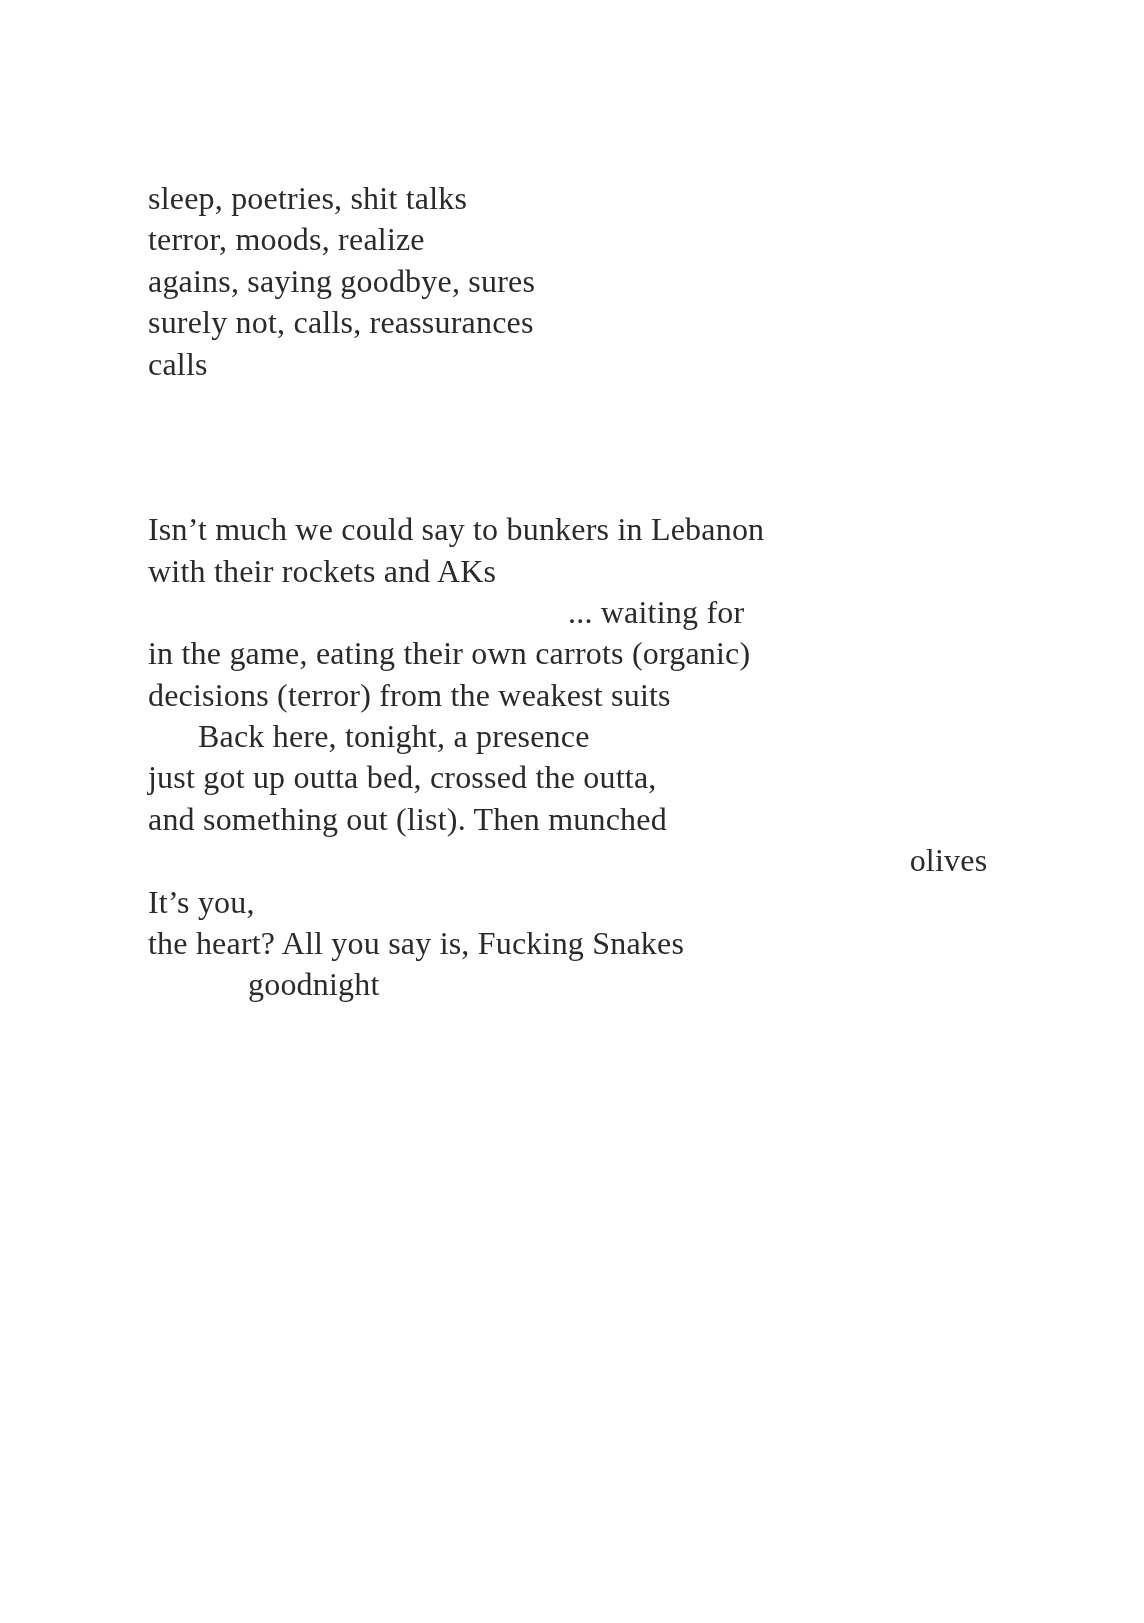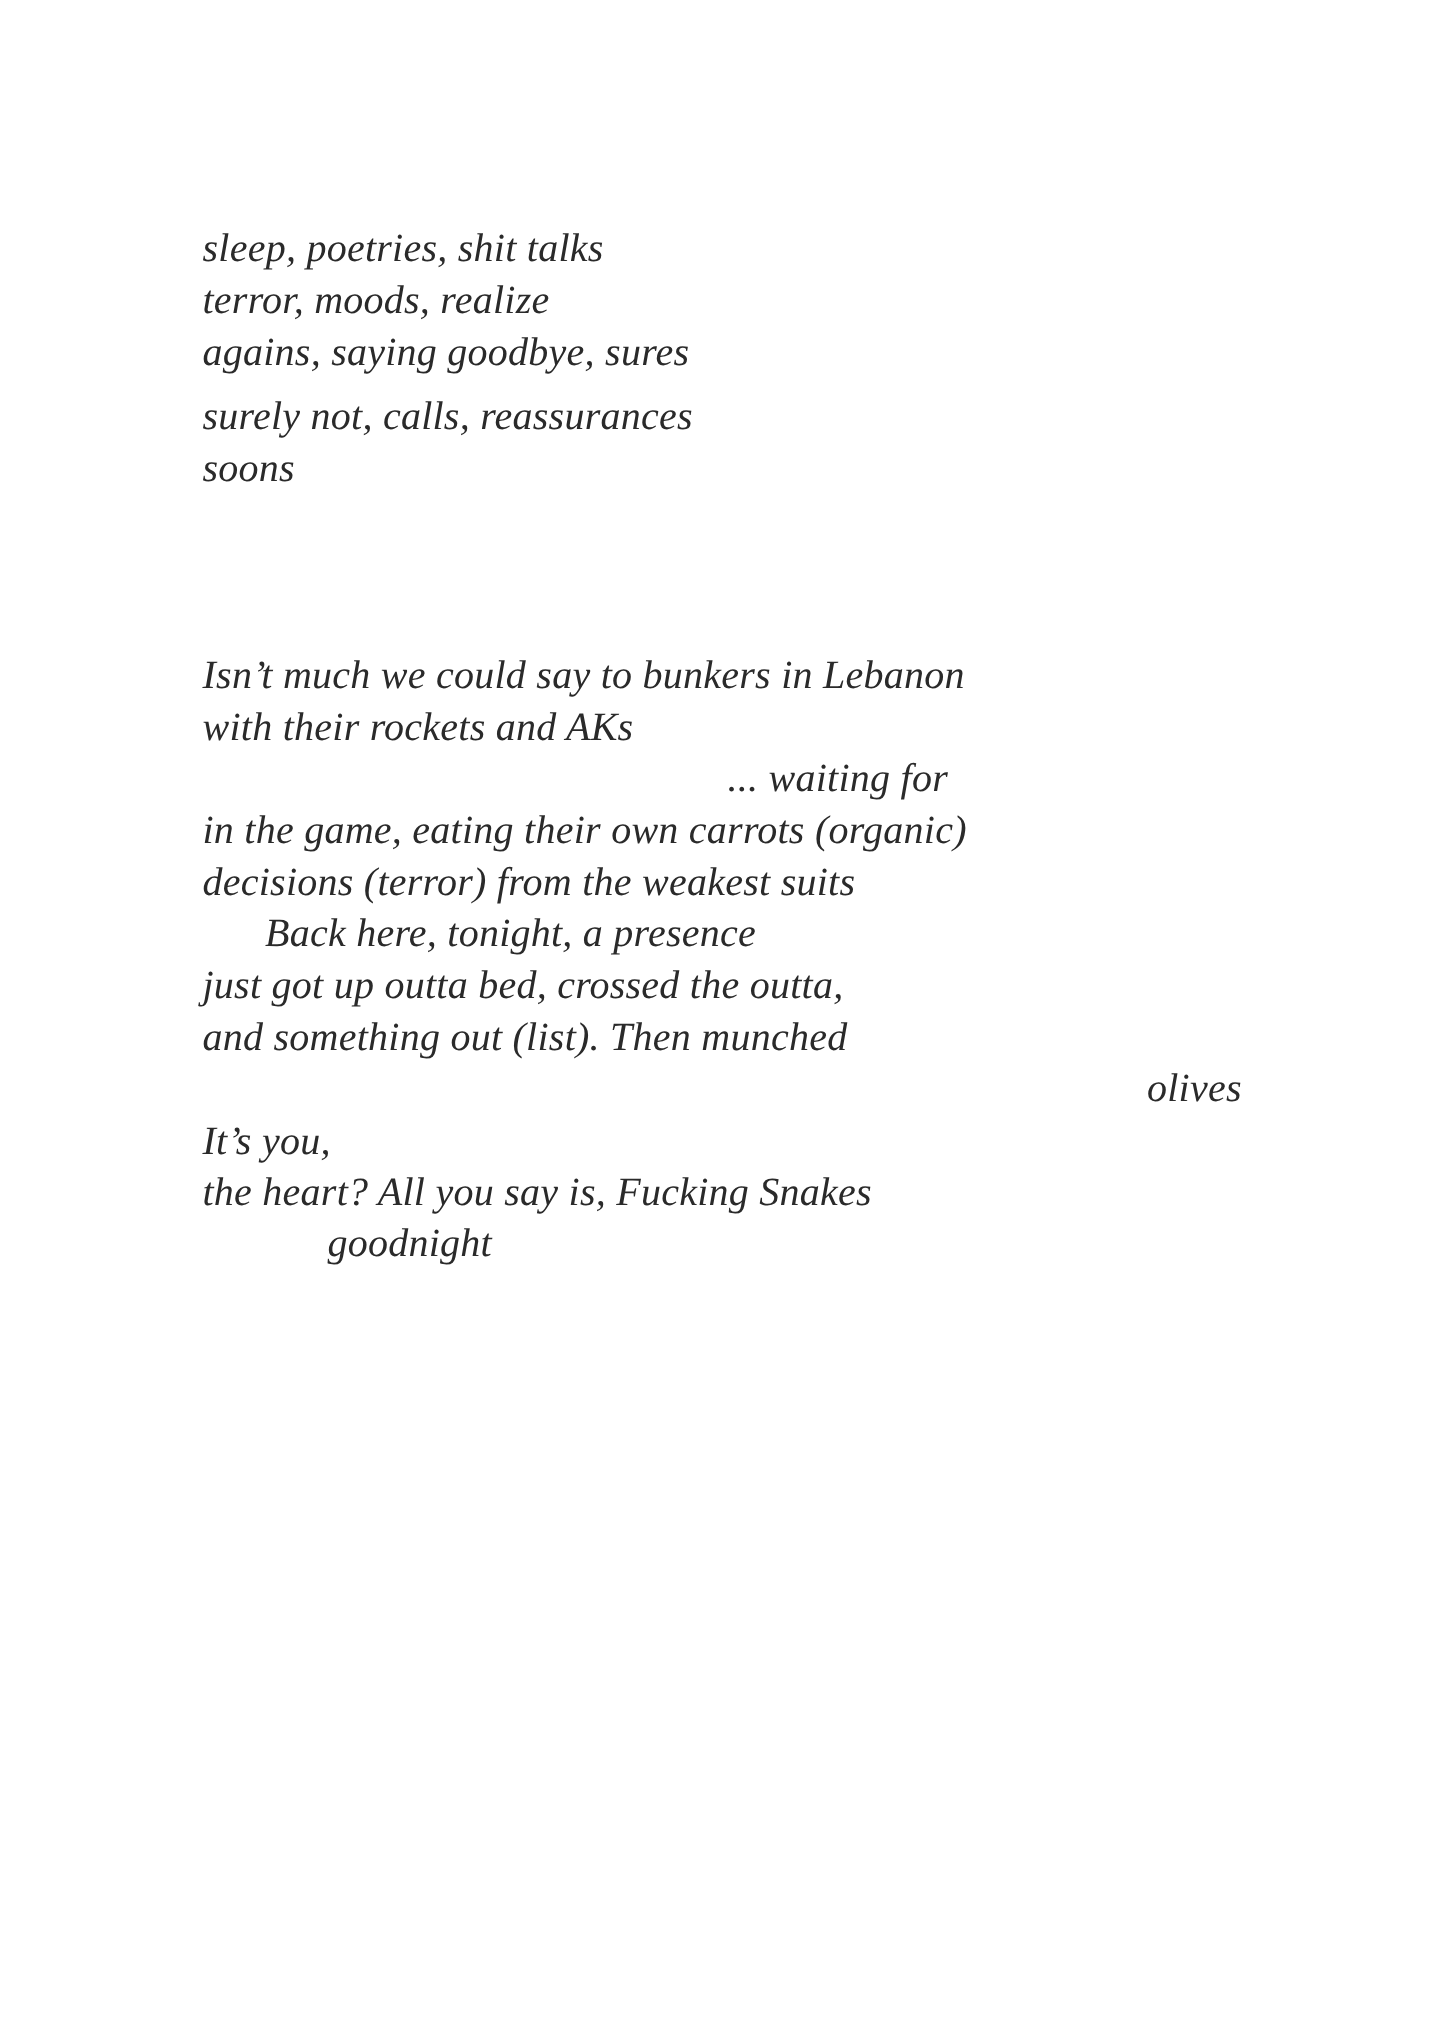--- a/index.html
+++ b/index.html
@@ -11,24 +11,23 @@
     position: relative;
     width: 1144px;
     height: 1623px;
     background: #ffffff;
     overflow: hidden;
     font-family: "Liberation Serif", serif;
   }
   .poem {
     position: absolute;
     top: 178px;
-    left: 162px;
+    left: 148px;
     right: 0;
     color: #2a2a2a;
-    font-style: italic;
   }
   .line {
     font-size: 32px;
     line-height: 41.4px;
     height: 41.4px;
     white-space: nowrap;
     color: #2a2a2a;
     letter-spacing: 0.2px;
   }
   .spacer-2 { height: 82.8px; }
@@ -37,22 +36,22 @@
 </head>
 <body>
 
 <div class="page">
   <div class="poem">
 
     <div class="stanza">
         <div class="line" style="padding-left: 0px;">sleep, poetries, shit talks</div>
         <div class="line" style="padding-left: 0px;">terror, moods, realize</div>
         <div class="line" style="padding-left: 0px;">agains, saying goodbye, sures</div>
-        <div class="line" style="padding-left: 0px; margin-top: 10px;">surely not, calls, reassurances</div>
-        <div class="line" style="padding-left: 0px;">soons</div>
+        <div class="line" style="padding-left: 0px;">surely not, calls, reassurances</div>
+        <div class="line" style="padding-left: 0px;">calls</div>
       </div>
 
     <div class="spacer-2"></div>
 
 
     <div class="spacer-1"></div>
 
     <div class="stanza">
         <div class="line" style="padding-left: 0px;">Isn’t much we could say to bunkers in Lebanon</div>
         <div class="line" style="padding-left: 0px;">with their rockets and AKs</div>

